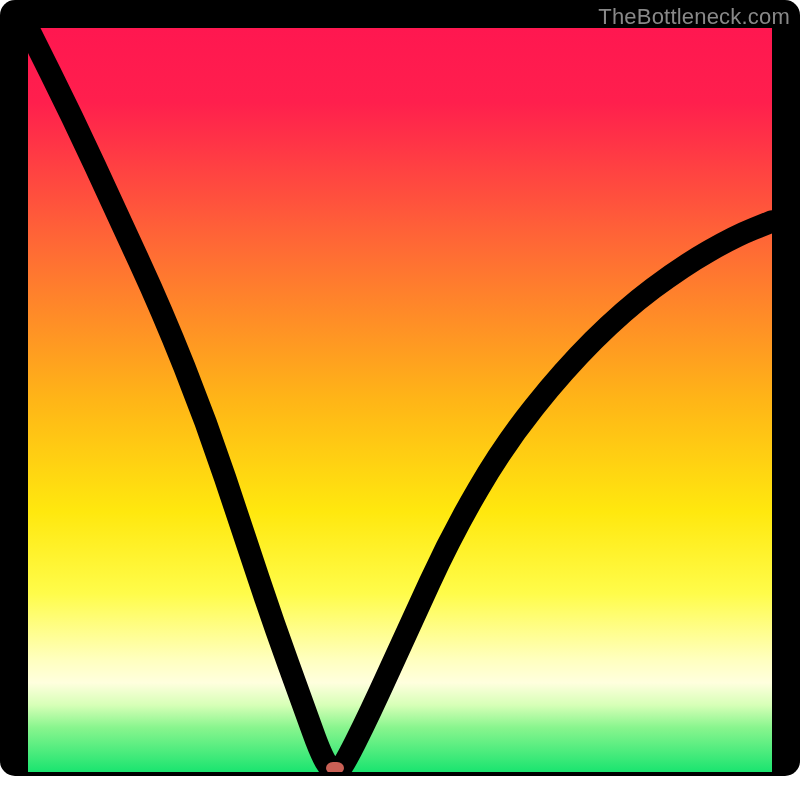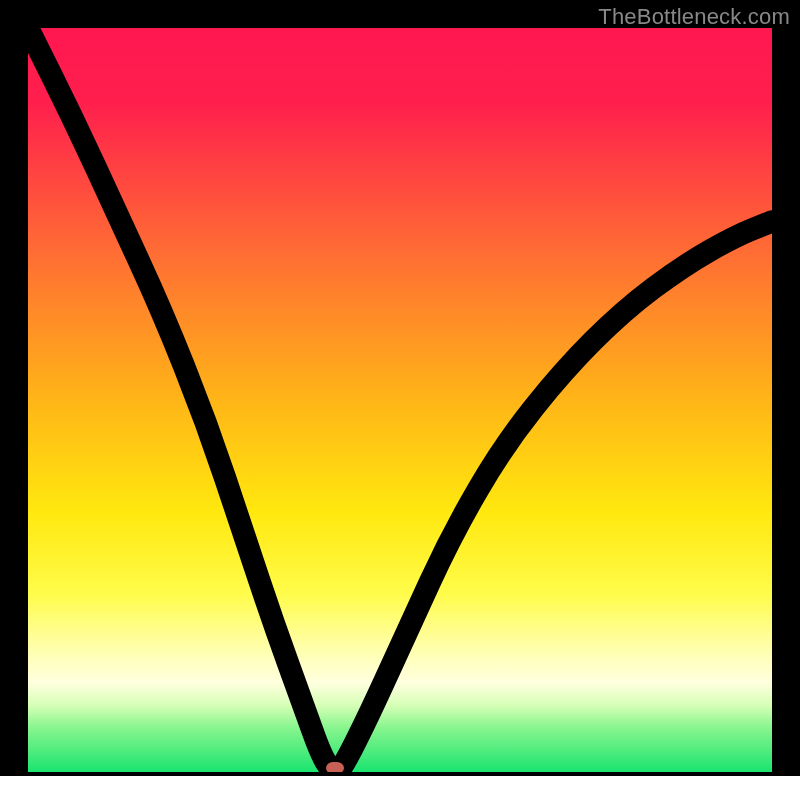--- a/index.html
+++ b/index.html
@@ -8,20 +8,21 @@
     width: 800px;
     height: 800px;
     overflow: hidden;
     font-family: Arial, Helvetica, sans-serif;
   }
   .stage {
     position: relative;
     width: 800px;
     height: 776px;
     background: #000;
+    border-radius: 15px;
   }
   .watermark {
     position: absolute;
     top: 4px;
     right: 10px;
     color: #888;
     font-size: 22px;
     z-index: 10;
     letter-spacing: 0.2px;
   }

